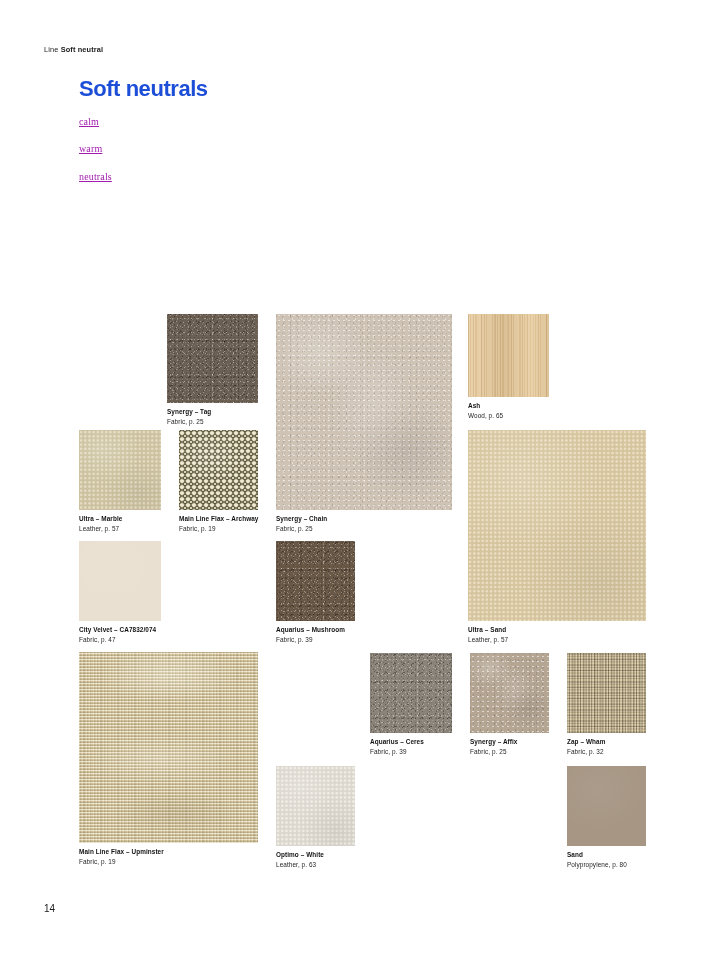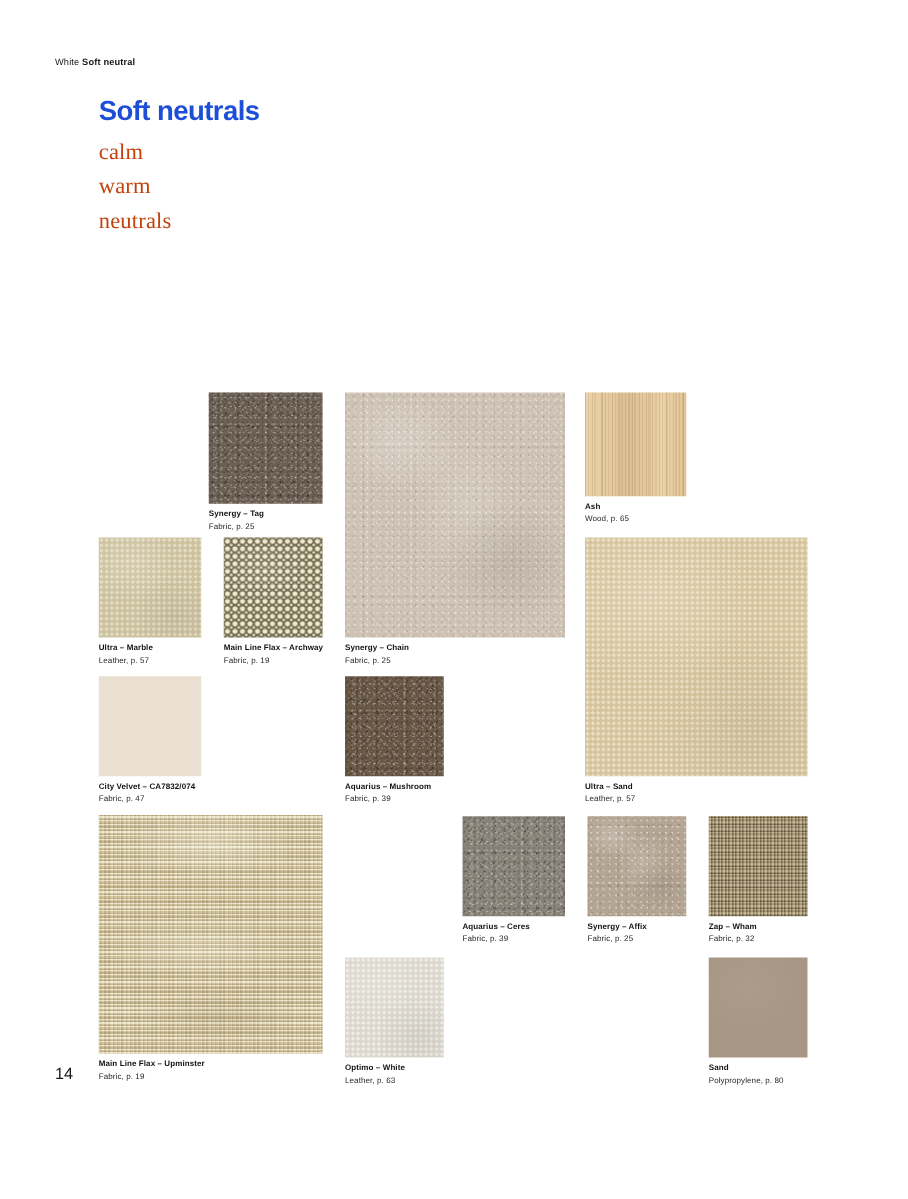--- a/index.html
+++ b/index.html
@@ -36,23 +36,24 @@
     font-weight: 700;
     letter-spacing: -0.45px;
     color: #1d4ed8;
   }
 
   .moodwords {
     position: absolute;
     left: 79px;
     top: 108px;
     font-family: "Liberation Serif", serif;
-    font-size: 18px;
+    font-size: 10px;
     line-height: 27.4px;
-    color: #c2410c;
+    color: #a21caf;
+    text-decoration: underline;
   }
   .moodwords div { letter-spacing: .15px; }
 
   
   .board { position: absolute; left: 0; top: 0; width: 726px; height: 959px; }
 
   .swatch-item { position: absolute; }
 
   .swatch-chip {
     width: 100%;
@@ -253,32 +254,32 @@
     content: "";
     position: absolute;
     inset: 0;
     background-image: radial-gradient(ellipse 80% 70% at 40% 30%, rgba(255,255,255,.05), transparent 75%);
   }
 
   
   .folio {
     position: absolute;
     left: 44px;
-    top: 851px;
-    font-size: 13px;
+    top: 903px;
+    font-size: 10px;
     color: #1a1a1a;
   }
 </style>
 </head>
 <body>
 
 <div>
 
   <div class="eyebrow">
-    <span>White</span>
+    <span>Line</span>
     <span class="eyebrow-strong">Soft neutral</span>
   </div>
 
   <div class="page-title">Soft neutrals</div>
 
   <div class="moodwords">
     <div>calm</div>
     <div>warm</div>
     <div>neutrals</div>
   </div>

